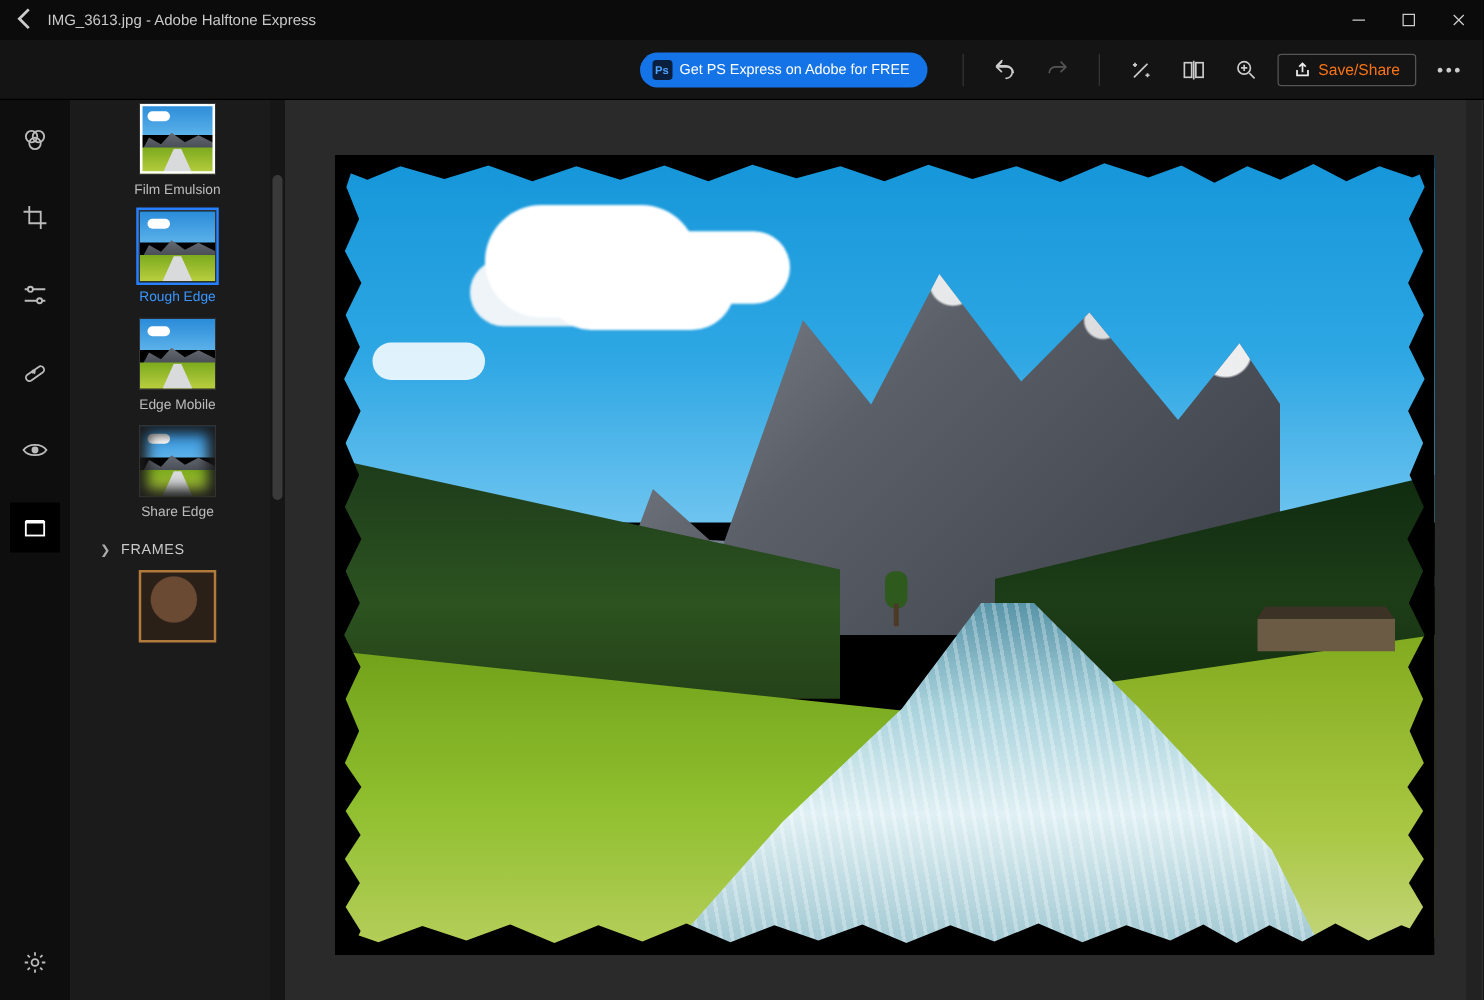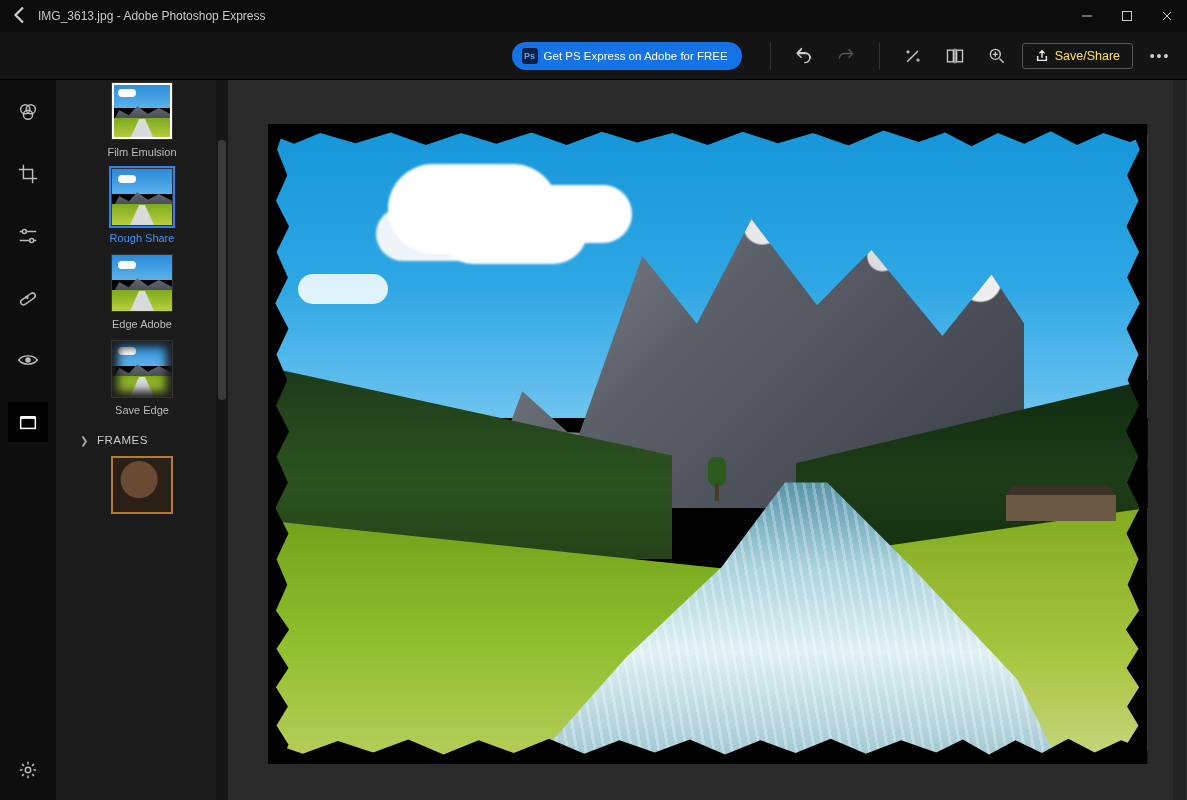--- a/index.html
+++ b/index.html
@@ -15,21 +15,21 @@
 
   
   .toolbar { height:48px; background:#141414; display:flex; align-items:center; justify-content:flex-end; padding-right:12px; gap:8px; border-bottom:1px solid #000;}
   .toolbar .spacer { flex:1; }
   .promo { background:#1473e6; color:#fff; font-size:11.5px; padding:6px 14px 6px 10px; border-radius:14px; display:flex; align-items:center; gap:6px; margin-right:12px;}
   .promo .plogo { width:16px; height:16px; background:#0a1f3d; border-radius:3px; display:flex; align-items:center; justify-content:center; font-size:9px; font-weight:bold; color:#4fa3ff;}
   .tb-sep { width:1px; height:26px; background:#333; margin:0 8px; }
   .tb-icon { width:34px; height:34px; display:flex; align-items:center; justify-content:center; color:#bbb; }
   .tb-icon svg { width:20px; height:20px; stroke:#ccc; stroke-width:1.6; fill:none; }
   .tb-icon.disabled svg { stroke:#555; }
-  .save-btn { border:1px solid #555; border-radius:3px; padding:5px 12px; font-size:12.5px; color:#fde047; display:flex; align-items:center; gap:6px;}
+  .save-btn { border:1px solid #555; border-radius:3px; padding:5px 12px; font-size:12.5px; color:#f97316; display:flex; align-items:center; gap:6px;}
   .save-btn svg { width:14px; height:14px; stroke:#eee; stroke-width:1.6; fill:none;}
   .more-btn { width:30px; text-align:center; color:#ccc; letter-spacing:2px; font-size:14px; margin-left:4px;}
 
   
   .body { display:flex; height:calc(800px - 32px - 48px); }
   .rail { width:56px; background:#0e0e0e; display:flex; flex-direction:column; align-items:center; padding-top:12px; gap:22px; position:relative;}
   .rail-item { width:40px; height:40px; display:flex; align-items:center; justify-content:center; color:#bbb; }
   .rail-item svg { width:22px; height:22px; stroke:#bbb; stroke-width:1.6; fill:none;}
   .rail-item.active { background:#000; }
   .rail-item.active svg { stroke:#fff; }
@@ -108,21 +108,21 @@
 </style>
 </head>
 <body>
 
 <div class="titlebar">
   <div class="back">
     <svg viewBox="0 0 16 16">
         <path d="M10 3 L5 8 L10 13" stroke="#ccc" stroke-width="1.5" fill="none"></path>
       </svg>
   </div>
-  <div class="title">IMG_3613.jpg - Adobe Photoshop Express</div>
+  <div class="title">IMG_3613.jpg - Adobe Halftone Express</div>
   <div class="win-controls">
     <div class="win-btn">
         <svg viewBox="0 0 12 12">
           <path d="M1 6 H11"></path>
         </svg>
       </div>
     <div class="win-btn">
         <svg viewBox="0 0 12 12">
           <rect x="1.5" y="1.5" width="9" height="9"></rect>
         </svg>
@@ -250,45 +250,45 @@
         <div class="thumb-item selected">
           <div class="thumb-box thumb-border rough">
             <div class="mini">
               <div class="sky"></div>
               <div class="cloud"></div>
               <div class="mtn"></div>
               <div class="grass"></div>
               <div class="road"></div>
             </div>
           </div>
-          <div class="thumb-label">Rough Share</div>
+          <div class="thumb-label">Rough Edge</div>
         </div>
         <div class="thumb-item">
           <div class="thumb-box thumb-border none">
             <div class="mini">
               <div class="sky"></div>
               <div class="cloud"></div>
               <div class="mtn"></div>
               <div class="grass"></div>
               <div class="road"></div>
             </div>
           </div>
-          <div class="thumb-label">Edge Adobe</div>
+          <div class="thumb-label">Edge Mobile</div>
         </div>
         <div class="thumb-item">
           <div class="thumb-box thumb-border soft">
             <div class="mini">
               <div class="sky"></div>
               <div class="cloud"></div>
               <div class="mtn"></div>
               <div class="grass"></div>
               <div class="road"></div>
             </div>
           </div>
-          <div class="thumb-label">Save Edge</div>
+          <div class="thumb-label">Share Edge</div>
         </div>
         <div class="section-header">
           <span class="chev">❯</span>
           <span>FRAMES</span>
         </div>
         <div class="frame-thumb"></div>
       </div>
     <div class="scrollbar-track"></div>
     <div class="scrollbar-thumb"></div>
   </div>

